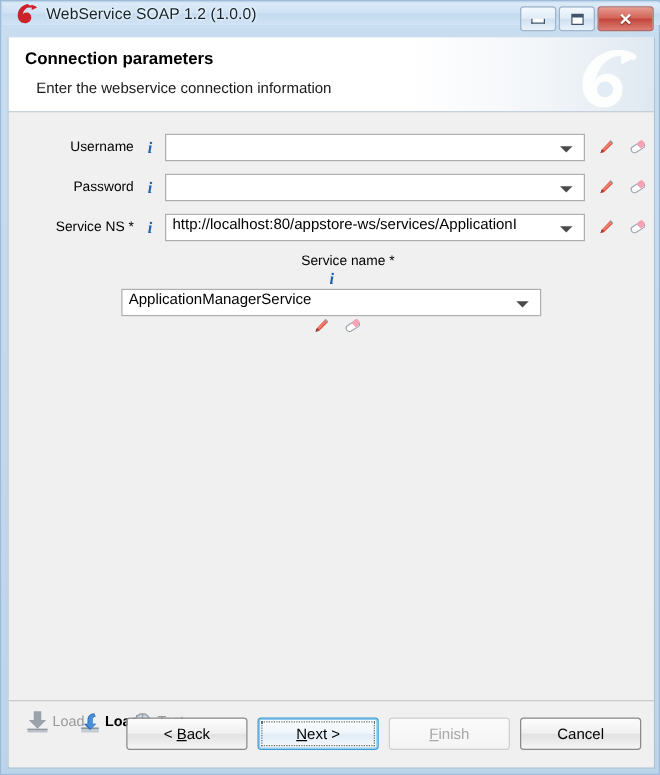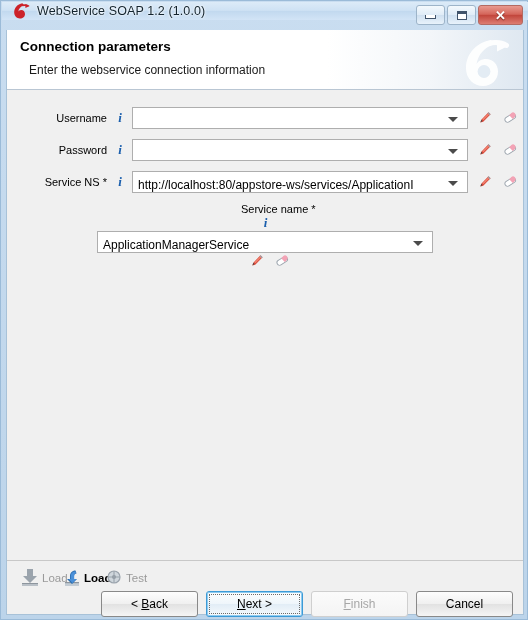--- a/index.html
+++ b/index.html
@@ -119,21 +119,21 @@
     font-family: "Liberation Serif", serif;
     font-style: italic; font-weight: bold;
     font-size: 13px; color: #1b5fad;
     margin-left: 5px; margin-right: 4px;
     user-select: none;
   }
   .combo {
     width: 336px; height: 22px;
     background: #ffffff;
     border: 1px solid #aeaeae;
-    display: flex; align-items: flex-end;
+    display: flex; align-items: flex-start;
     position: relative;
     flex: none;
   }
   .combo-text {
     font-size: 12px; color: #000000;
     padding-left: 5px;
     white-space: nowrap; overflow: hidden;
     width: 310px;
   }
   .combo-arrow {
@@ -161,21 +161,21 @@
     width: 36px;
     display: flex; 
     align-items: center; gap: 1px;
     cursor: default;
   }
   .tool-label { font-size: 11.5px; color: #9a9a9a; }
   .tool.enabled .tool-label { color: #000000; font-weight: bold; }
   .tool-ico { width: 22px; height: 22px; }
 
   .btn-group {
-    position: absolute; right: 10px; top: 30px;
+    position: absolute; right: 10px; top: 13px;
     display: flex; gap: 8px; padding-left: 35px;
   }
   .btn {
     width: 97px; height: 26px;
     border: 1px solid #898989;
     border-radius: 3px;
     background: linear-gradient(180deg,#fdfdfd 0%, #f0f0f0 48%, #e2e2e2 52%, #f5f5f5 100%);
     font-size: 12px; color: #000000;
     display: flex; align-items: center; justify-content: center;
     cursor: default;

